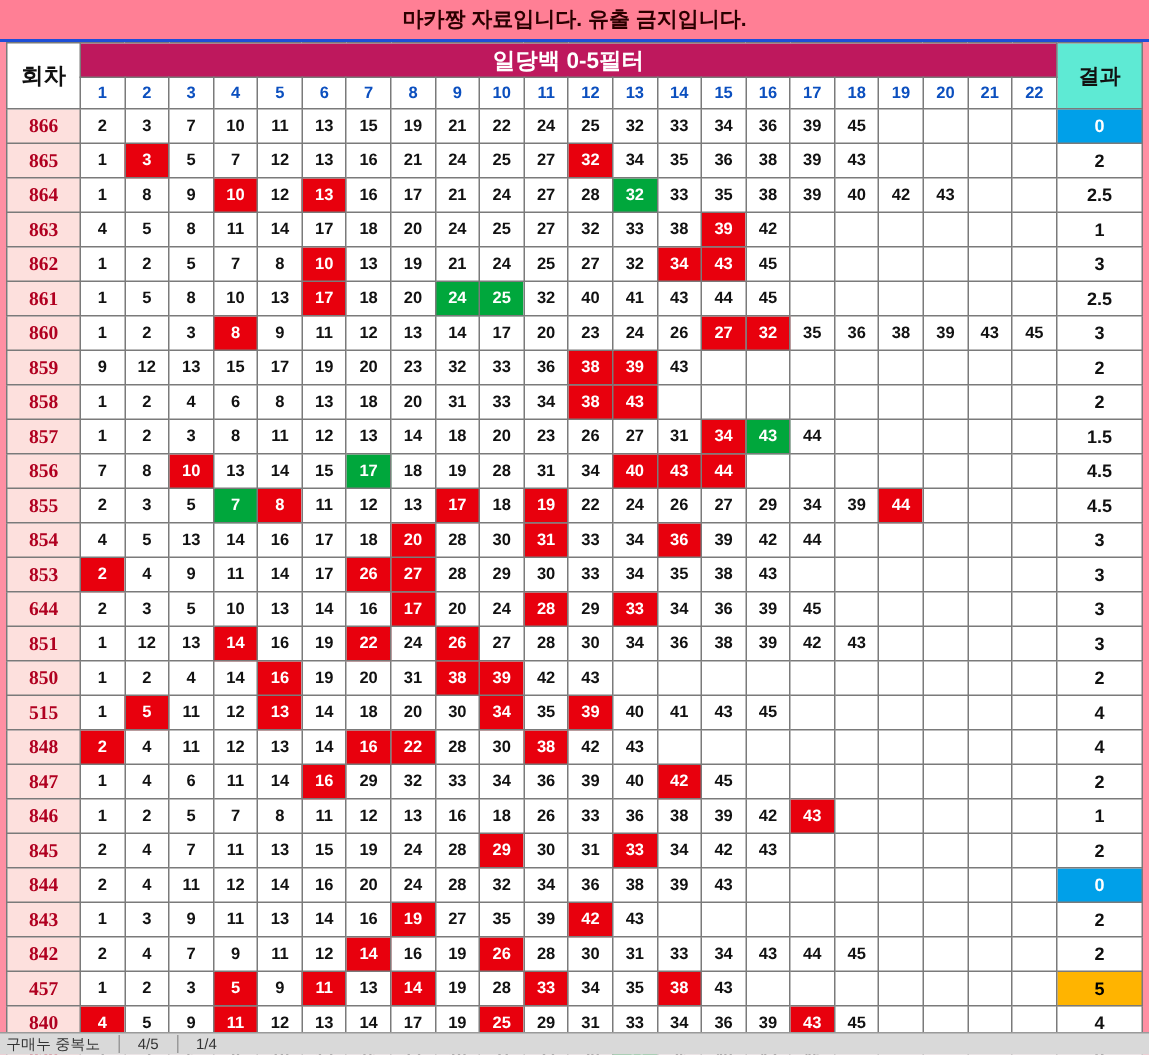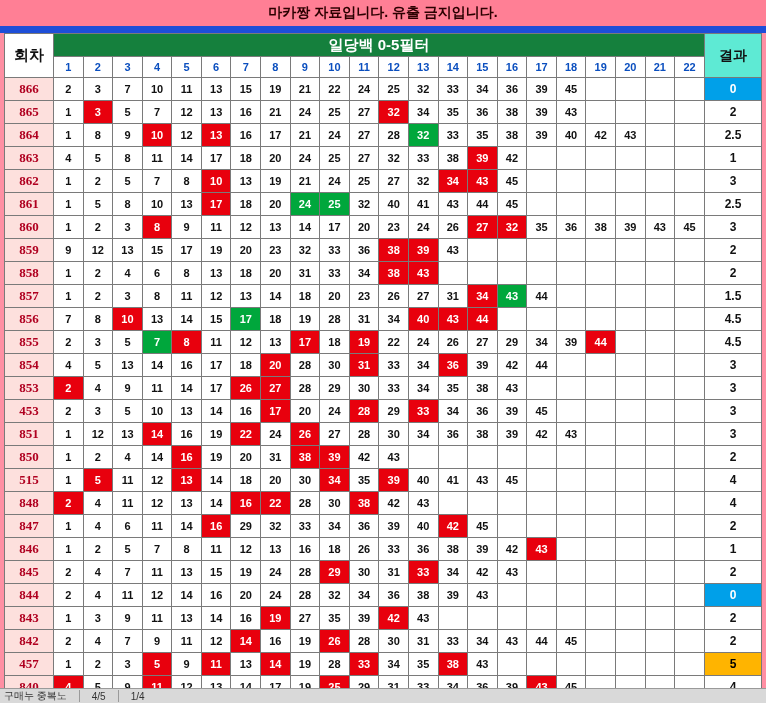--- a/index.html
+++ b/index.html
@@ -9,21 +9,21 @@
     font-family:"Liberation Sans", sans-serif;
     font-size:12px;
     overflow:hidden;
   }
   #banner{
     height:26px;
     background:linear-gradient(180deg,#ffd1dc 0%,#ff7f95 45%,#e8days 46%,#ff4d6d 100%);
     background:#ff7f95;
     display:flex;align-items:center;justify-content:center;
     color:#2b0000;font-weight:bold;font-size:14px;
-    border-bottom:7px solid #1d4ed8;
+    border-bottom:2px solid #1d4ed8;
   }
   #wrap{padding:0 4px;}
   table{
     border-collapse:collapse;
     width:758px;
     table-layout:fixed;
     background:#fff;
   }
   td,th{
     border:1px solid #7a7a7a;
@@ -35,21 +35,21 @@
     font-weight:bold;
   }
   .hdr-left{
     background:#ffffff;
     font-size:15px;
     font-weight:bold;
     width:48px;
     margin-top:43px;
   }
   .hdr-title{
-    background:#15803d;
+    background:#be185d;
     color:#ffffff;
     font-size:15px;
     font-weight:bold;
   }
   .hdr-right{
     background:#5eead4;
     font-size:14px;
     font-weight:bold;
     width:56px;
   }
@@ -489,21 +489,21 @@
           <td class="cell">43</td>
           <td class="cell empty"></td>
           <td class="cell empty"></td>
           <td class="cell empty"></td>
           <td class="cell empty"></td>
           <td class="cell empty"></td>
           <td class="cell empty"></td>
           <td class="res">3</td>
         </tr>
         <tr>
-          <td class="round">453</td>
+          <td class="round">644</td>
           <td class="cell">2</td>
           <td class="cell">3</td>
           <td class="cell">5</td>
           <td class="cell">10</td>
           <td class="cell">13</td>
           <td class="cell">14</td>
           <td class="cell">16</td>
           <td class="cell red">17</td>
           <td class="cell">20</td>
           <td class="cell">24</td>

